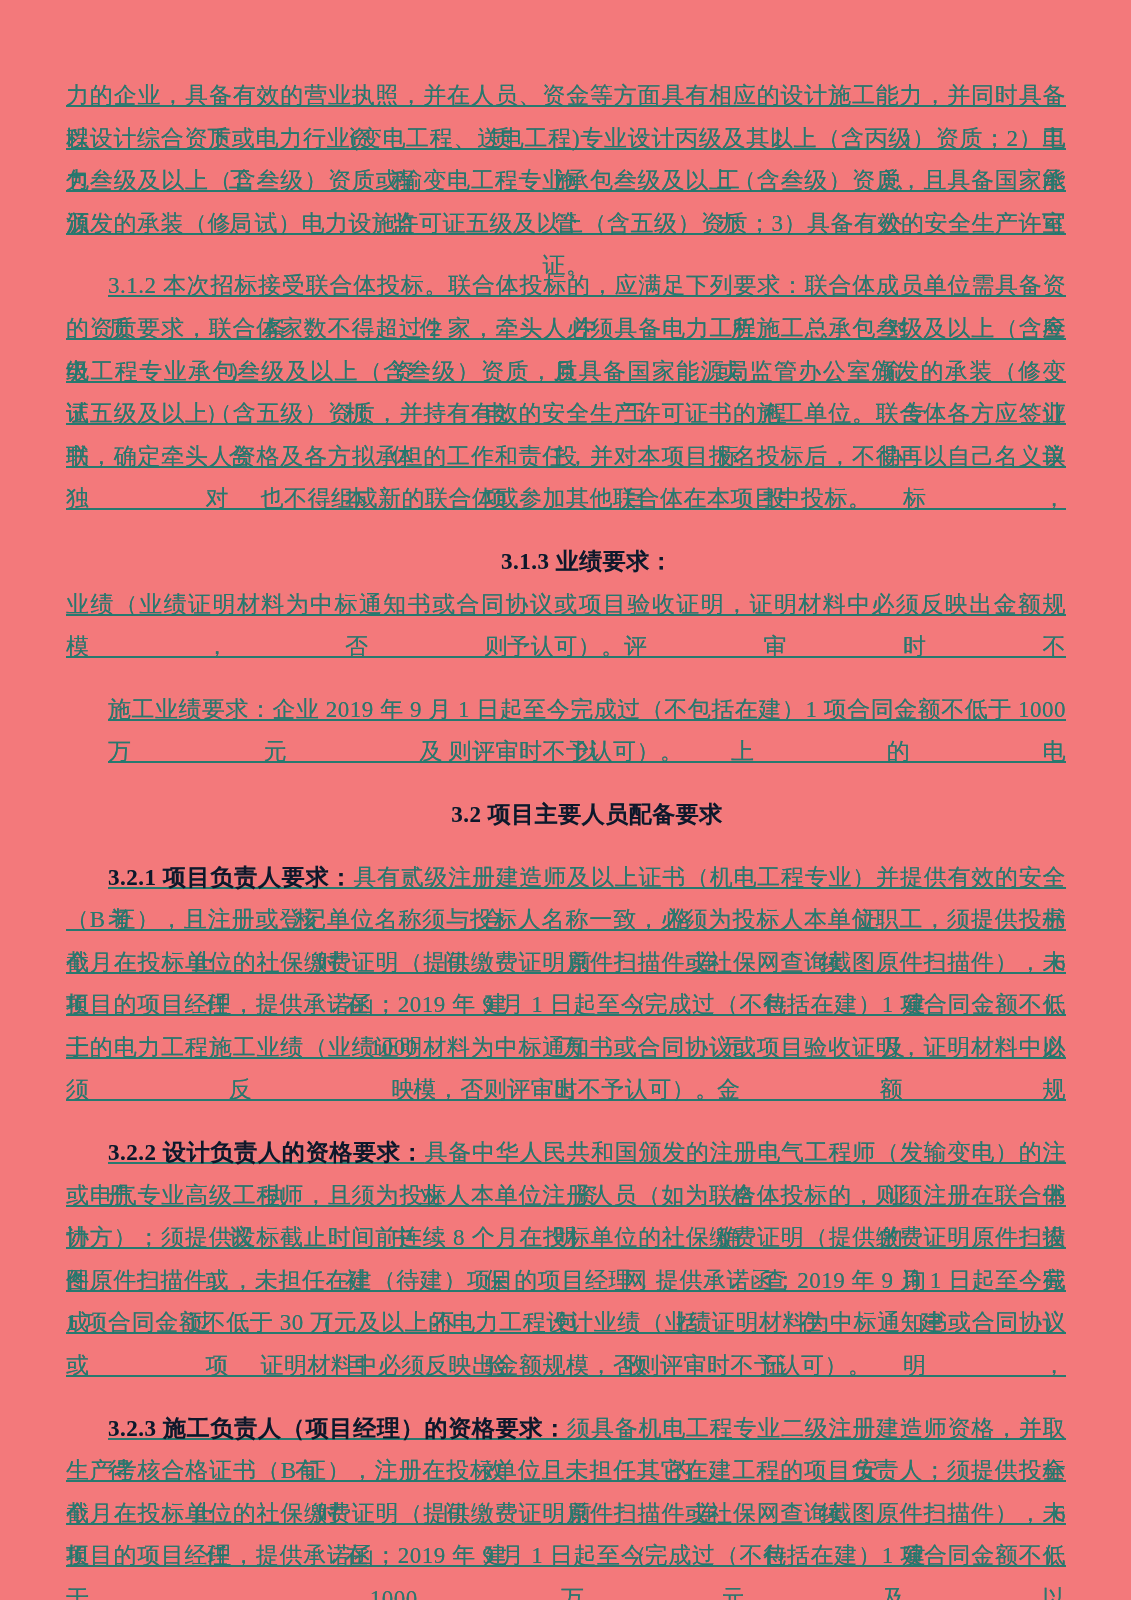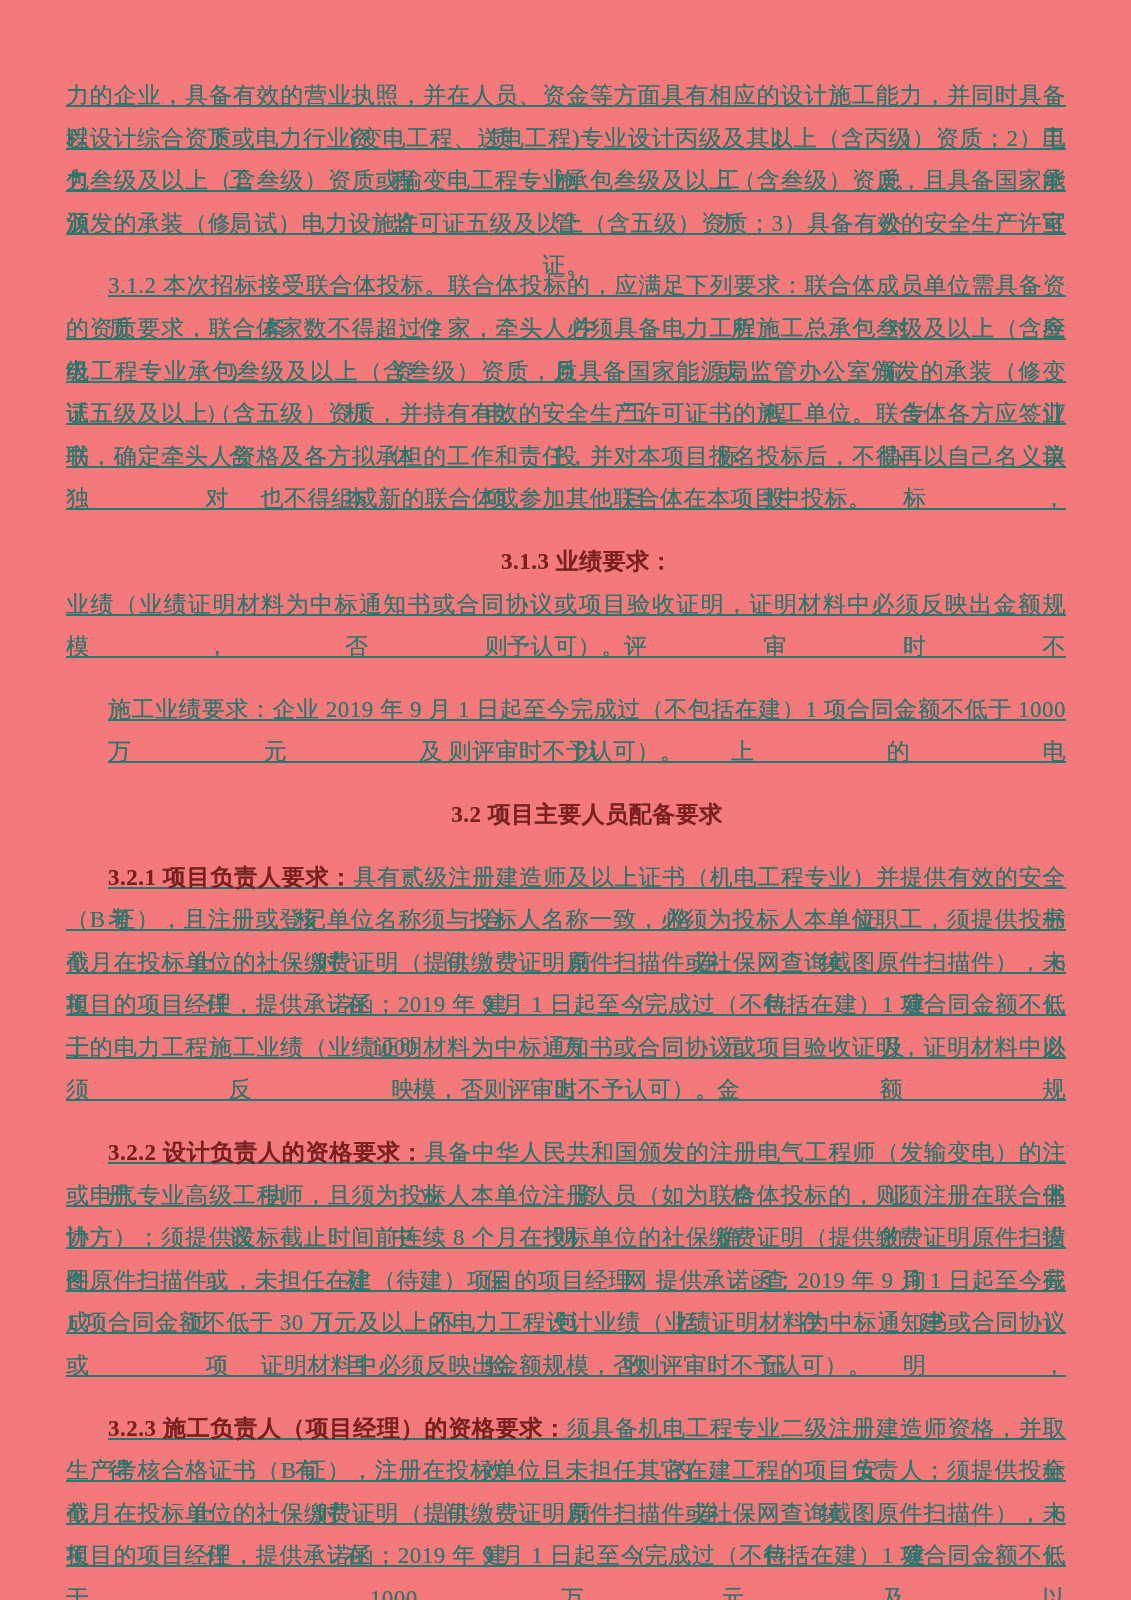--- a/index.html
+++ b/index.html
@@ -43,21 +43,21 @@
     text-justify: inter-character;
     text-decoration: underline;
   }
   .text-line.indent {
     padding-left: 42px;
     margin-top: 20px;
   }
   .text-line.bold,
   .text-line .bold-prefix {
     font-weight: bold;
-    color: #7f1d1d;
+    color: #0f172a;
   }
 </style>
 </head>
 <body>
 
 <div class="page">
   <div class="content" id="content">
       <div class="text-line just">力的企业，具备有效的营业执照，并在人员、资金等方面具有相应的设计施工能力，并同时具备以下资质：1）工</div>
       <div class="text-line just">程设计综合资质或电力行业(变电工程、送电工程)专业设计丙级及其以上（含丙级）资质；2）电力工程施工总承</div>
       <div class="text-line just">包叁级及以上（含叁级）资质或输变电工程专业承包叁级及以上（含叁级）资质，且具备国家能源局监管办公室</div>

